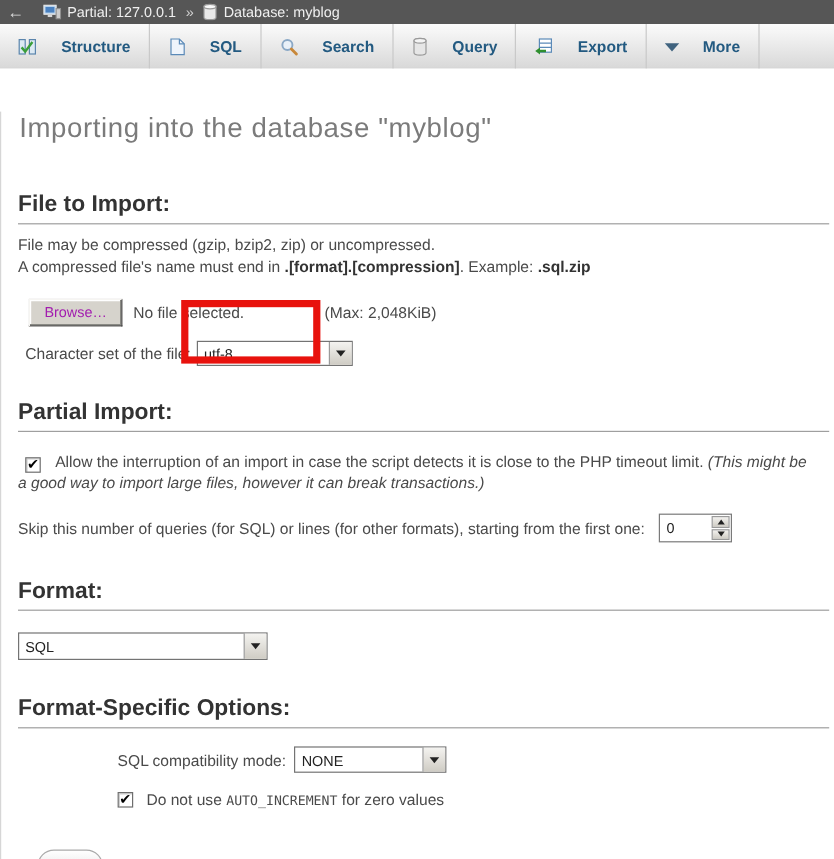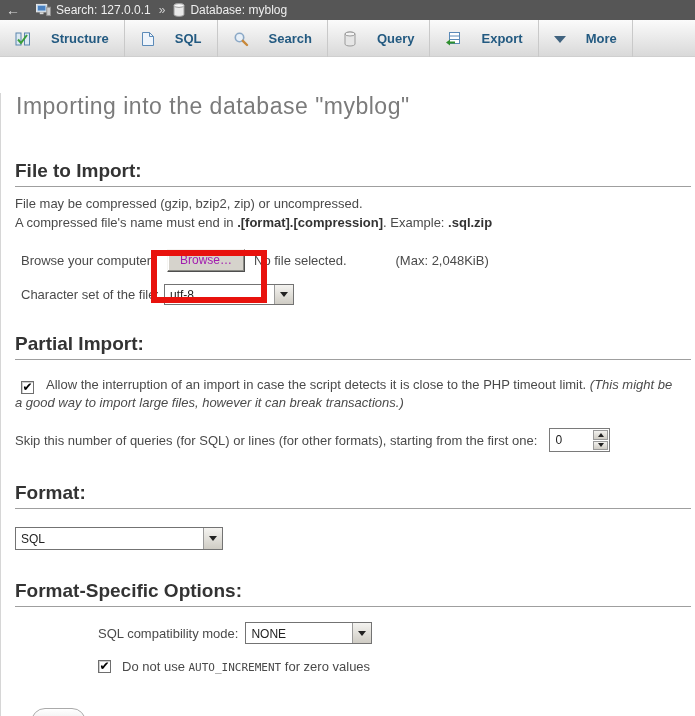--- a/index.html
+++ b/index.html
@@ -193,21 +193,21 @@
   <span class="back">←</span>
   <span class="crumb">
     <span>
       <svg width="15" height="14" viewBox="0 0 16 15">
         <rect x="0.5" y="1.5" width="11" height="8" fill="#bcd6ef" stroke="#e9e9e9"></rect>
         <rect x="2" y="3" width="8" height="5" fill="#4a81c0"></rect>
         <rect x="4" y="10" width="4" height="2" fill="#d8d8d8"></rect>
         <rect x="11.5" y="4.5" width="4" height="9" fill="#cdcdcd" stroke="#8f8f8f"></rect>
       </svg>
     </span>
-    <span>Search: 127.0.0.1</span>
+    <span>Partial: 127.0.0.1</span>
   </span>
   <span class="sep">»</span>
   <span class="crumb">
     <span>
       <svg width="12" height="14" viewBox="0 0 12 14">
         <path d="M1 2.5C1 1.4 3.2 .6 6 .6s5 .8 5 1.9v9c0 1.1-2.2 1.9-5 1.9s-5-.8-5-1.9z" fill="#e9e9e9" stroke="#9a9a9a"></path>
         <ellipse cx="6" cy="2.5" rx="5" ry="1.9" fill="#f8f8f8" stroke="#9a9a9a"></ellipse>
       </svg>
     </span>
     <span>Database: myblog</span>
@@ -282,24 +282,23 @@
 <div class="content">
 
   <h1 class="page-title">Importing into the database "myblog"</h1>
 
   
   <h3 class="sect">File to Import:</h3>
   <p class="para">File may be compressed (gzip, bzip2, zip) or uncompressed.</p>
   <p class="para"><span>A compressed file's name must end in </span><b class="dark">.[format].[compression]</b><span>. Example: </span><b class="dark">.sql.zip</b></p>
 
   <div class="row" style="margin-top:17px;">
-    <span class="flabel">Browse your computer:</span>
     <button class="btn3d" style="margin-left:3px;">Browse…</button>
     <span style="margin-left:9px;">No file selected.</span>
-    <span style="margin-left:49px;">(Max: 2,048KiB)</span>
+    <span style="margin-left:67px;">(Max: 2,048KiB)</span>
   </div>
 
   <div class="row" style="margin-top:12px;">
     <span class="flabel">Character set of the file:</span>
     <span class="select" style="width:130px;">
       <span class="val">utf-8</span>
       <span class="arrowbtn"></span>
     </span>
   </div>
 

